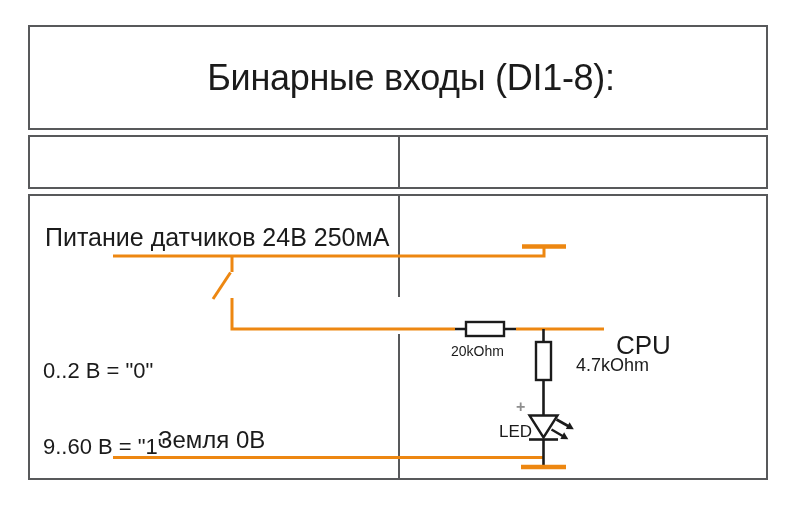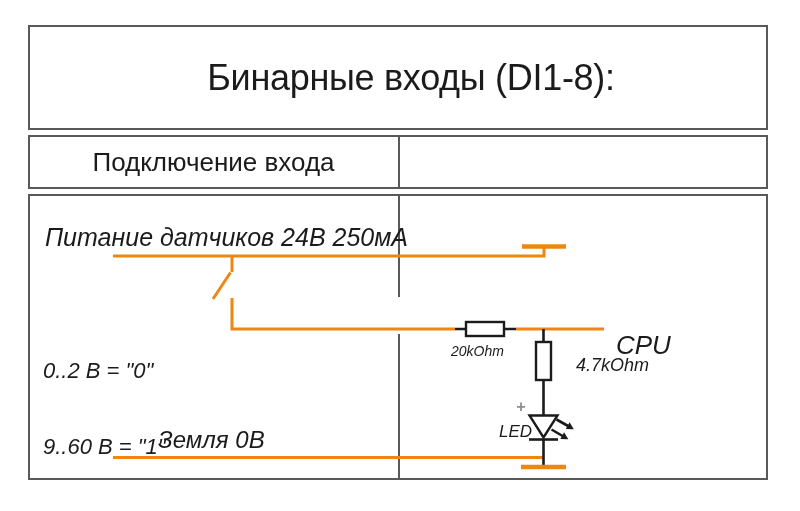--- a/index.html
+++ b/index.html
@@ -23,42 +23,41 @@
     justify-content:center;font-size:26px;z-index:6;}
   #hcell-left{left:28px;width:371px;}
   #hcell-right{left:399px;width:369px;}
   svg.overlay{position:absolute;left:0;top:0;z-index:5;pointer-events:none;}
   .divider{stroke:var(--border);stroke-width:2;fill:none;}
   .wire{stroke:var(--accent);stroke-width:3;fill:none;}
   .bar{stroke:var(--accent);stroke-width:4.5;fill:none;}
   .blk{stroke:var(--text);stroke-width:2.6;fill:none;}
   .cbox{stroke:var(--text);stroke-width:2.4;fill:#fff;}
   .ahead{fill:var(--text);stroke:none;}
-  .lbl{position:absolute;z-index:6;white-space:pre;font-style:italic;}
+  .lbl{position:absolute;z-index:6;white-space:pre;}
   #supply-label{left:45px;top:225px;font-size:25px;line-height:25px;}
   #logic-levels{left:43px;top:307px;font-size:22px;line-height:25.4px;}
   #ground-label{left:158px;top:428px;font-size:24px;line-height:24px;}
   #cpu-label{left:616px;top:332px;font-size:26px;line-height:26px;}
   #r1-label{left:451px;top:342px;font-size:14px;line-height:18px;}
   #r2-label{left:562px;top:356px;font-size:18px;line-height:18px;margin-left:14px;}
   #led-label{left:499px;top:423px;font-size:17px;line-height:17px;}
   #plus-label{left:516px;top:399px;font-size:16px;line-height:16px;font-weight:700;color:var(--plus);}
 </style>
 </head>
 <body>
 
 <div id="canvas">
 
   <div class="frame" id="title-box">
     <div class="t">Бинарные входы (DI1-8):</div>
   </div>
   <div class="frame" id="header-box"></div>
   <div class="frame" id="content-box"></div>
 
-  <div class="hcell" id="hcell-left">Подключение входа</div>
 
   <svg class="overlay" width="800" height="511" viewBox="0 0 800 511">
 
     <path class="divider" d="M399 135 V189"></path>
     <path class="divider" d="M399 194 V297"></path>
     <path class="divider" d="M399 334 V480"></path>
 
     <path class="wire" d="M113 256 H544 V247"></path>
     <path class="wire" d="M232 257 V272"></path>
     <path class="wire" d="M230.5 272.5 L213 299"></path>

